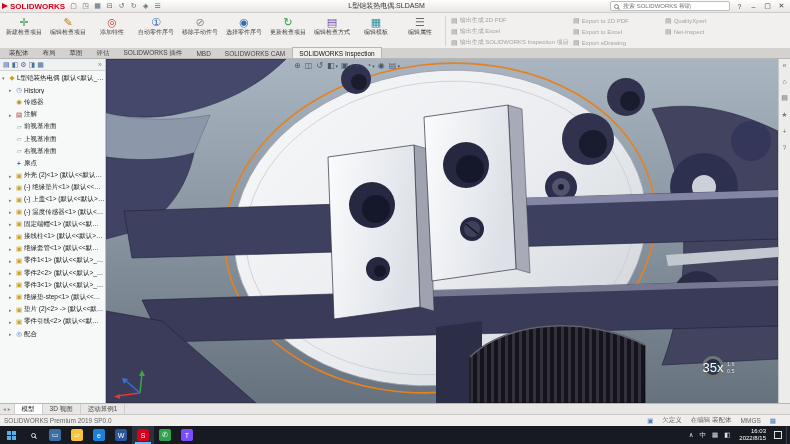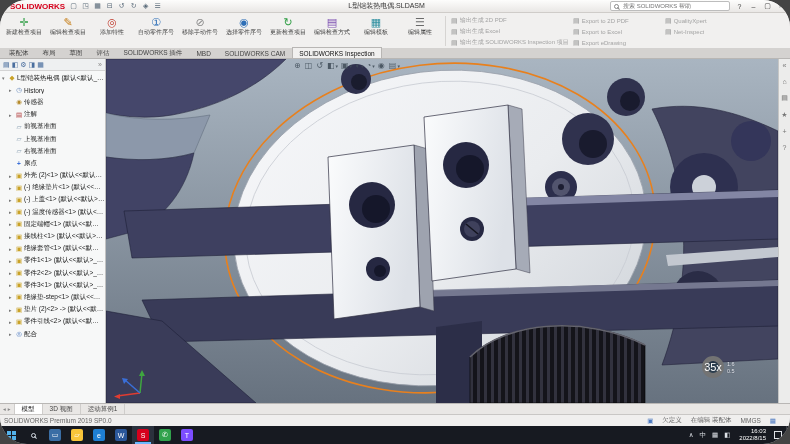--- a/index.html
+++ b/index.html
@@ -1,17 +1,17 @@
 <!DOCTYPE html>
 <html><head>
 <meta charset="utf-8">
 <style>
   html,body{margin:0;padding:0;background:#444;}
   *{box-sizing:border-box;font-family:"Liberation Sans","DejaVu Sans",sans-serif;}
-  .app{position:relative;width:790px;height:444px;background:#ececec;overflow:hidden;font-size:7px;color:#222;border-radius:27px;}
+  .app{position:relative;width:790px;height:444px;background:#ececec;overflow:hidden;font-size:7px;color:#222;}
 
   
   .titlebar{height:13px;display:flex;align-items:center;background:linear-gradient(#fdfdfc,#e9e7e5);border-bottom:1px solid #cfccc9;padding:0 2px;gap:3px;}
   .logo{display:flex;align-items:center;gap:2px;font-weight:bold;color:#d6001c;font-size:8px;white-space:nowrap;}
   .logo-mark{width:0;height:0;border-left:6px solid #d6001c;border-top:3px solid transparent;border-bottom:3px solid transparent;display:inline-block;}
   .tb-icons{display:flex;gap:1px;}
   .tb-icons span{width:11px;height:11px;display:flex;align-items:center;justify-content:center;color:#5a6b7a;font-size:7px;border-radius:2px;}
   .tb-file{flex:1;text-align:center;color:#333;font-size:7px;white-space:nowrap;overflow:hidden;}
   .searchbox{display:flex;align-items:center;gap:2px;background:#fff;border:1px solid #bdbdbd;border-radius:2px;height:10px;width:120px;padding:0 3px;}
   .icsearch{width:5px;height:5px;border:1px solid #8a8a8a;border-radius:50%;position:relative;flex:none;}
@@ -55,21 +55,21 @@
   .ic-ann{color:#b03a3a;} .ic-mate{color:#4a78c0;}
 
   .viewport{position:relative;width:672px;height:344px;}
   .scene{position:absolute;inset:0;display:block;}
 
   .hud{position:absolute;top:2px;left:188px;display:flex;gap:3px;align-items:center;}
   .hud .hicon{display:flex;align-items:center;color:#3c4document5;color:#3d4a56;font-size:8px;opacity:.85;}
   .hud .hicon .c{font-size:5px;margin-left:1px;color:#3d4a56;}
 
   .zoombadge{position:absolute;left:596px;top:297px;display:flex;align-items:center;gap:3px;}
-  .zb-circle{width:22px;height:22px;border-radius:50%;background:rgba(25,45,62,.78);border:5px solid #737373;color:#fff;font-size:11px;display:flex;align-items:center;justify-content:center;}
+  .zb-circle{width:22px;height:22px;border-radius:50%;background:rgba(25,45,62,.78);border:3px solid #737373;color:#fff;font-size:13px;display:flex;align-items:center;justify-content:center;}
   .zb-vals{display:flex;flex-direction:column;gap:1px;}
   .zb-vals span{font-size:5.5px;color:#eef4f9;text-shadow:0 0 1px #223;}
 
   .triad{position:absolute;left:6px;bottom:4px;}
 
   .right-strip{width:12px;background:#ececeb;border-left:1px solid #c6c6c5;display:flex;flex-direction:column;align-items:center;padding-top:3px;gap:9px;}
   .right-strip span{font-size:7px;color:#777;}
 
   
   .btabs{height:11px;background:#e9e7e5;border-top:1px solid #b9b7b5;display:flex;align-items:stretch;}

